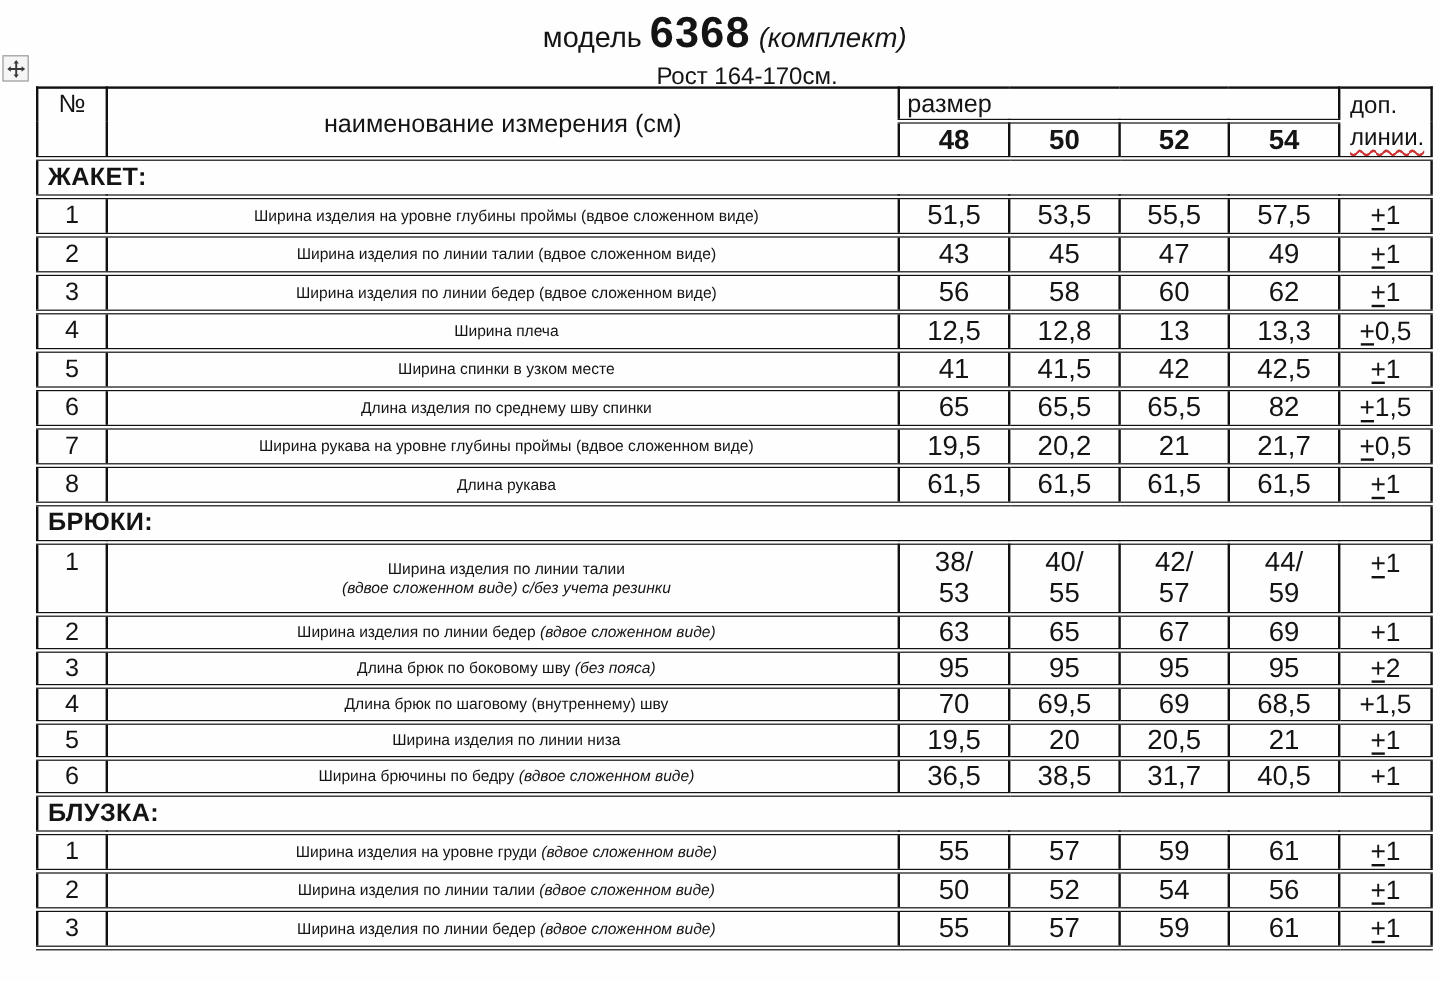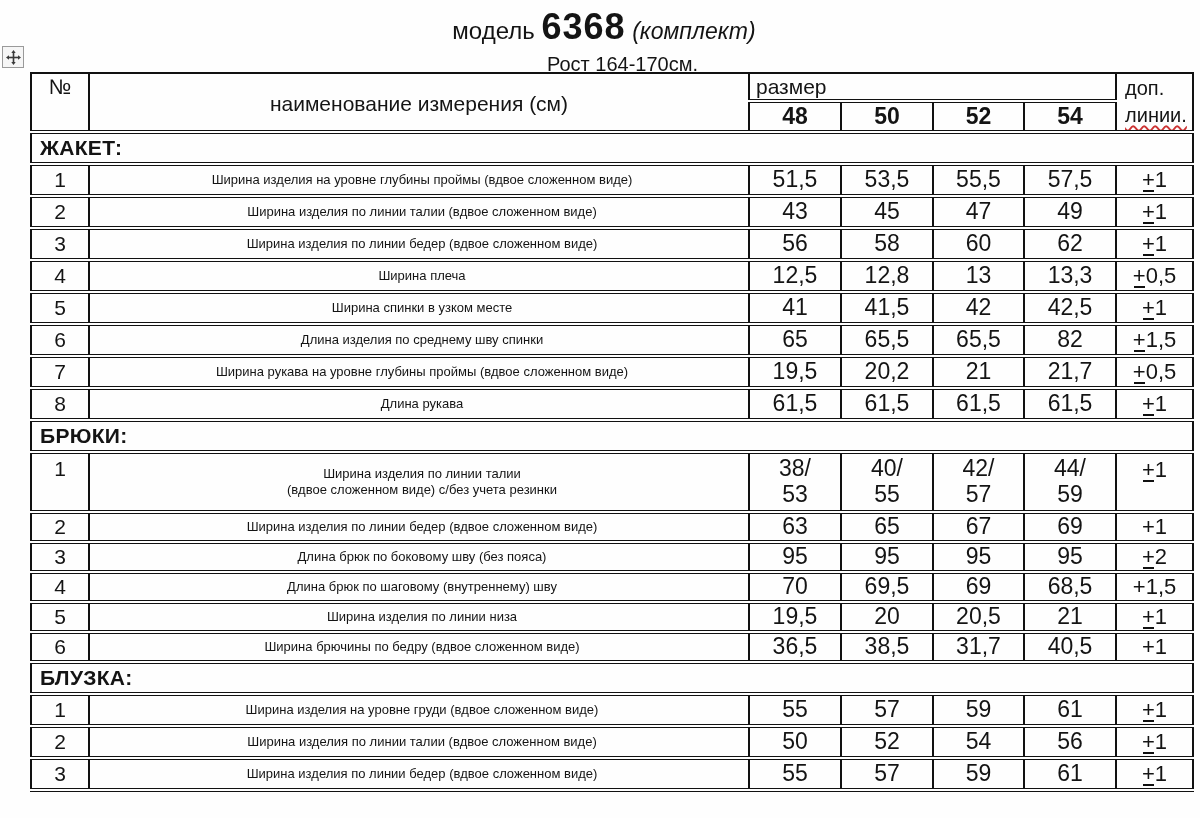--- a/index.html
+++ b/index.html
@@ -53,21 +53,21 @@
   tr.section-row td{
     font-size:21px;font-weight:bold;text-align:left;height:32px;
     padding-left:8px;vertical-align:middle;letter-spacing:.3px;
   }
   tr.data-row{height:32px;}
   tr.data-row.tall{height:60px;}
   tr.data-row.slim{height:28px;}
 
   td.c-num{font-size:21px;text-align:center;vertical-align:middle;}
   td.c-name{font-size:13px;text-align:center;padding-left:12px;vertical-align:middle;line-height:1.22;}
-  td.c-name .seg.it{}
+  td.c-name .seg.it{font-style:italic;}
   td.c-val{font-size:23px;text-align:center;vertical-align:middle;white-space:pre-line;line-height:1.12;}
   td.c-dev{font-size:22px;text-align:center;vertical-align:middle;}
 
   tr.tall td.c-num,tr.tall td.c-dev{vertical-align:top;padding-top:3px;}
 
   .pm{position:relative;display:inline-block;}
   .pm::after{
     content:"";position:absolute;left:1px;right:1px;bottom:1px;height:2px;background:#111;
   }
 </style>

